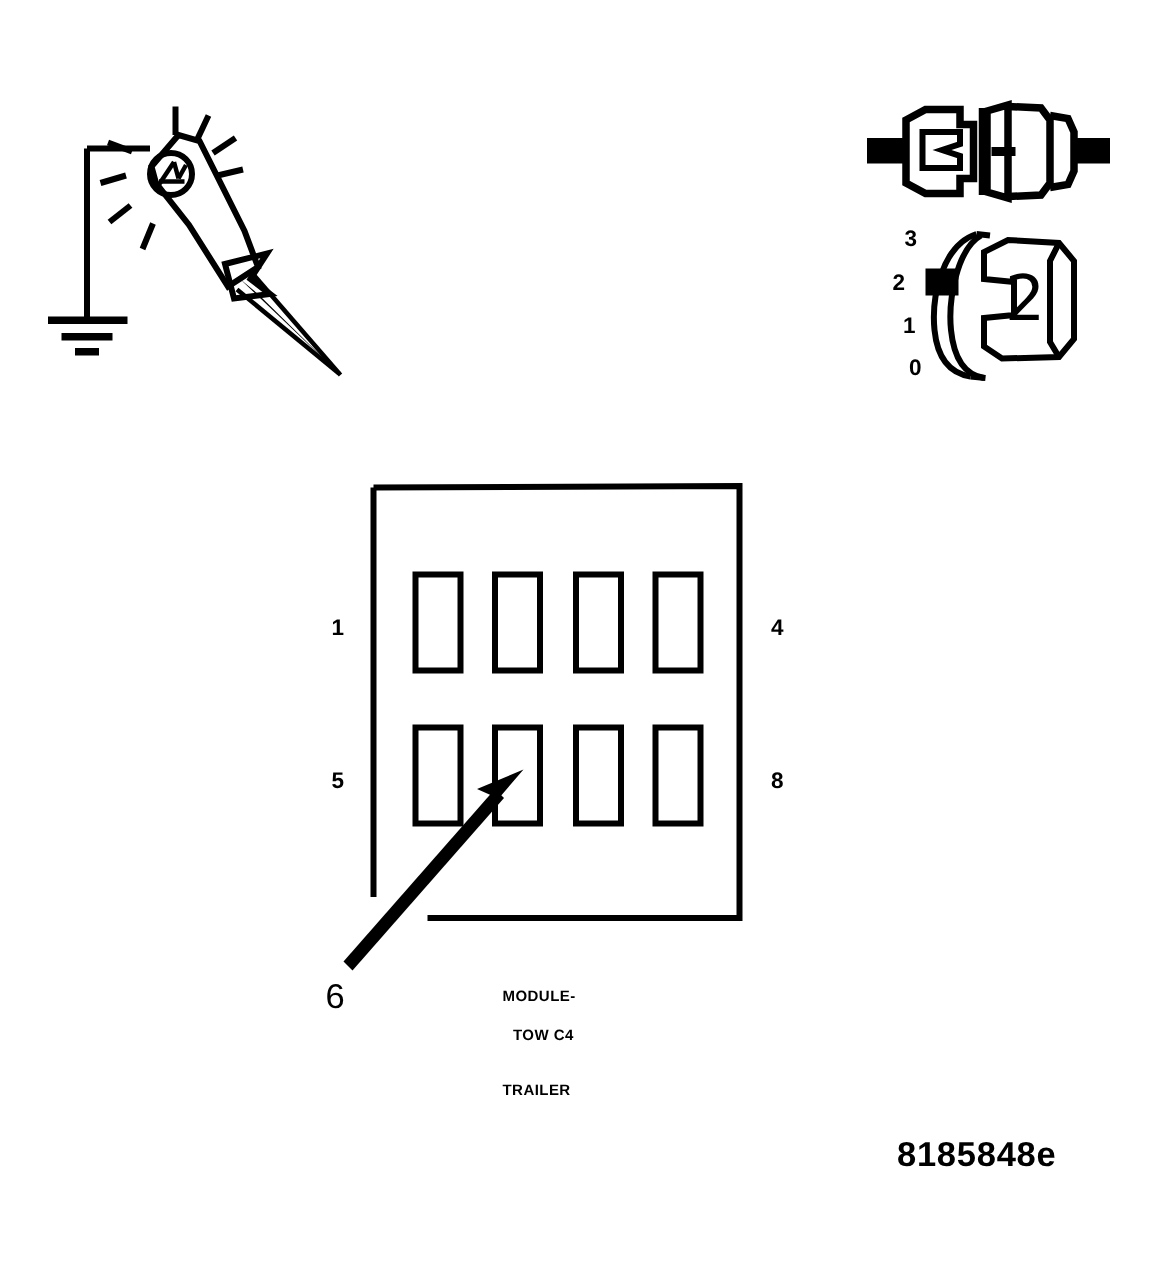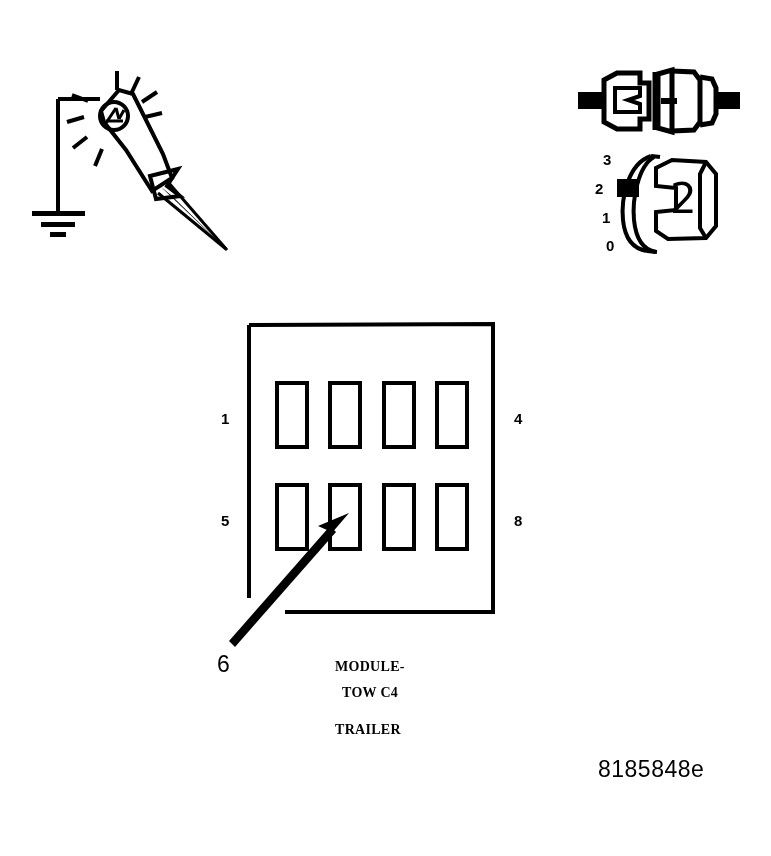--- a/index.html
+++ b/index.html
@@ -58,28 +58,27 @@
   .dial-big {
     font-size: 42px;
     font-weight: normal;
     font-family: "DejaVu Sans", sans-serif;
   }
   .callout-num {
     font-size: 23px;
     font-weight: normal;
   }
   .module-cap {
-    font-size: 14px;
+    font-size: 10px;
     font-weight: bold;
     letter-spacing: 0.3px;
-    font-family: Liberation Serif, serif;
   }
   .drawing-id {
     font-size: 23px;
-    font-weight: normal;
+    font-weight: bold;
     letter-spacing: 0.5px;
   }
 </style>
 </head>
 <body>
 
 <div id="diagram-root">
 
   <svg class="figure" viewBox="0 0 771 856">
 

